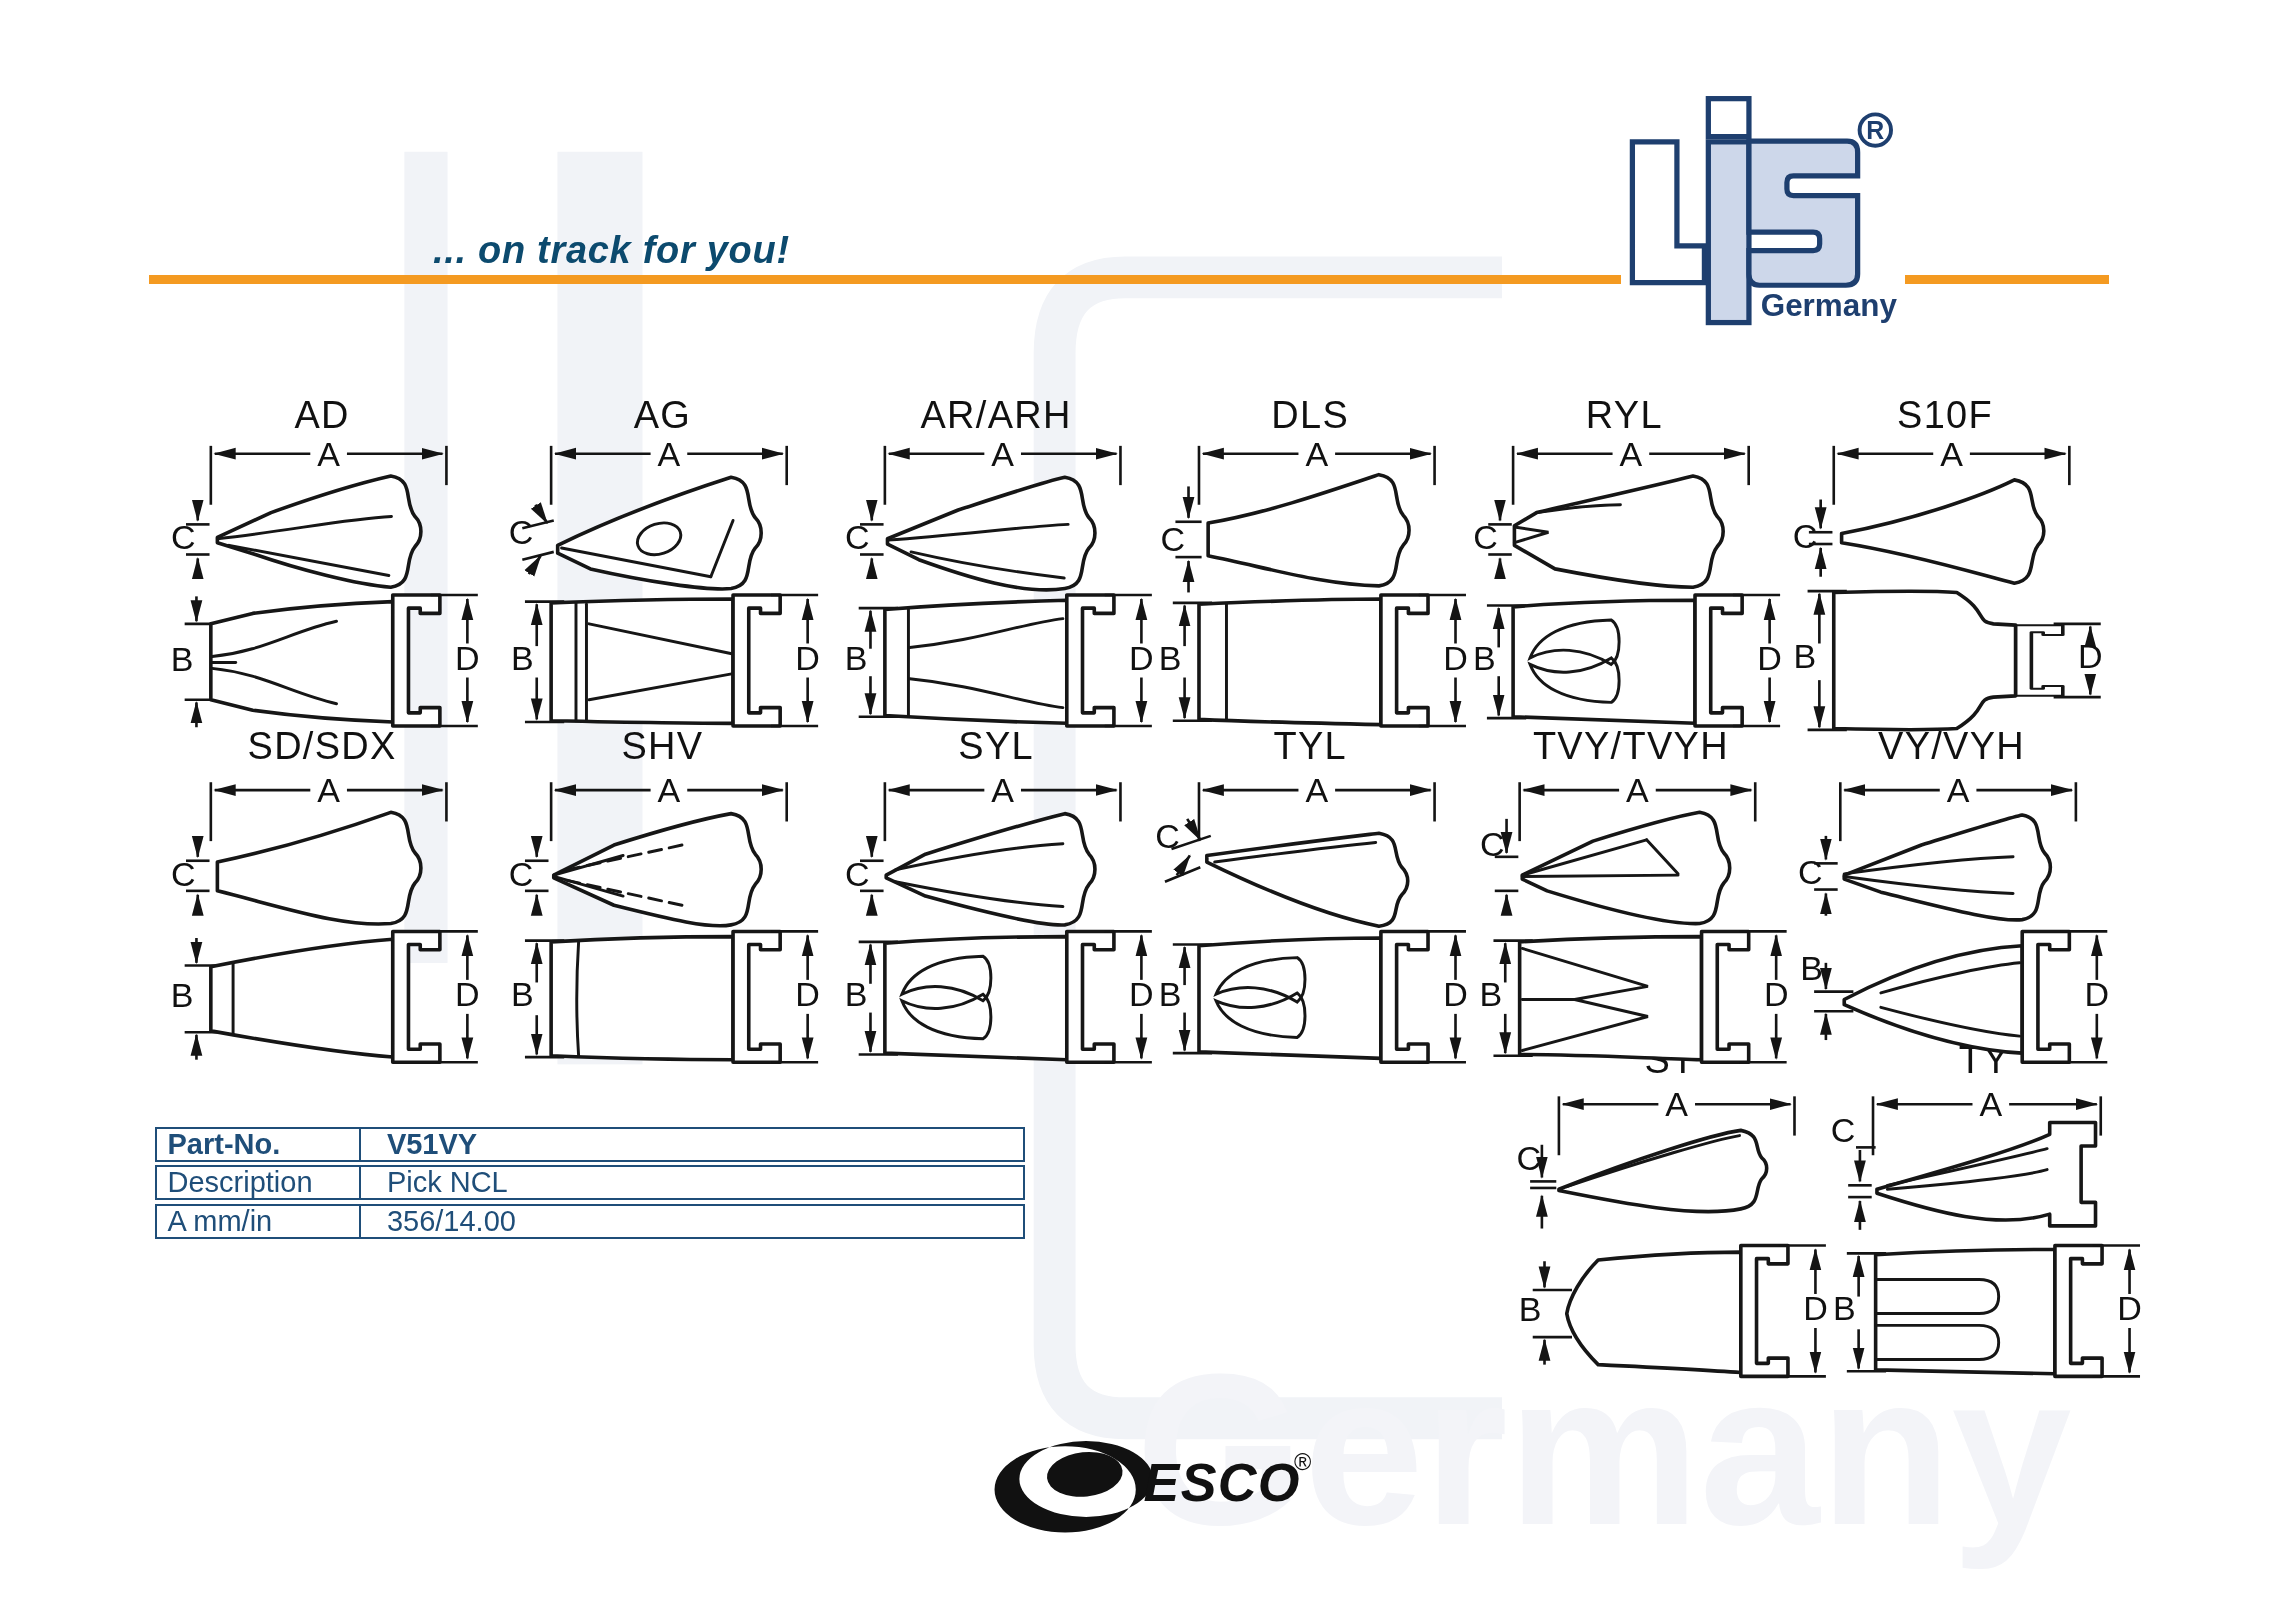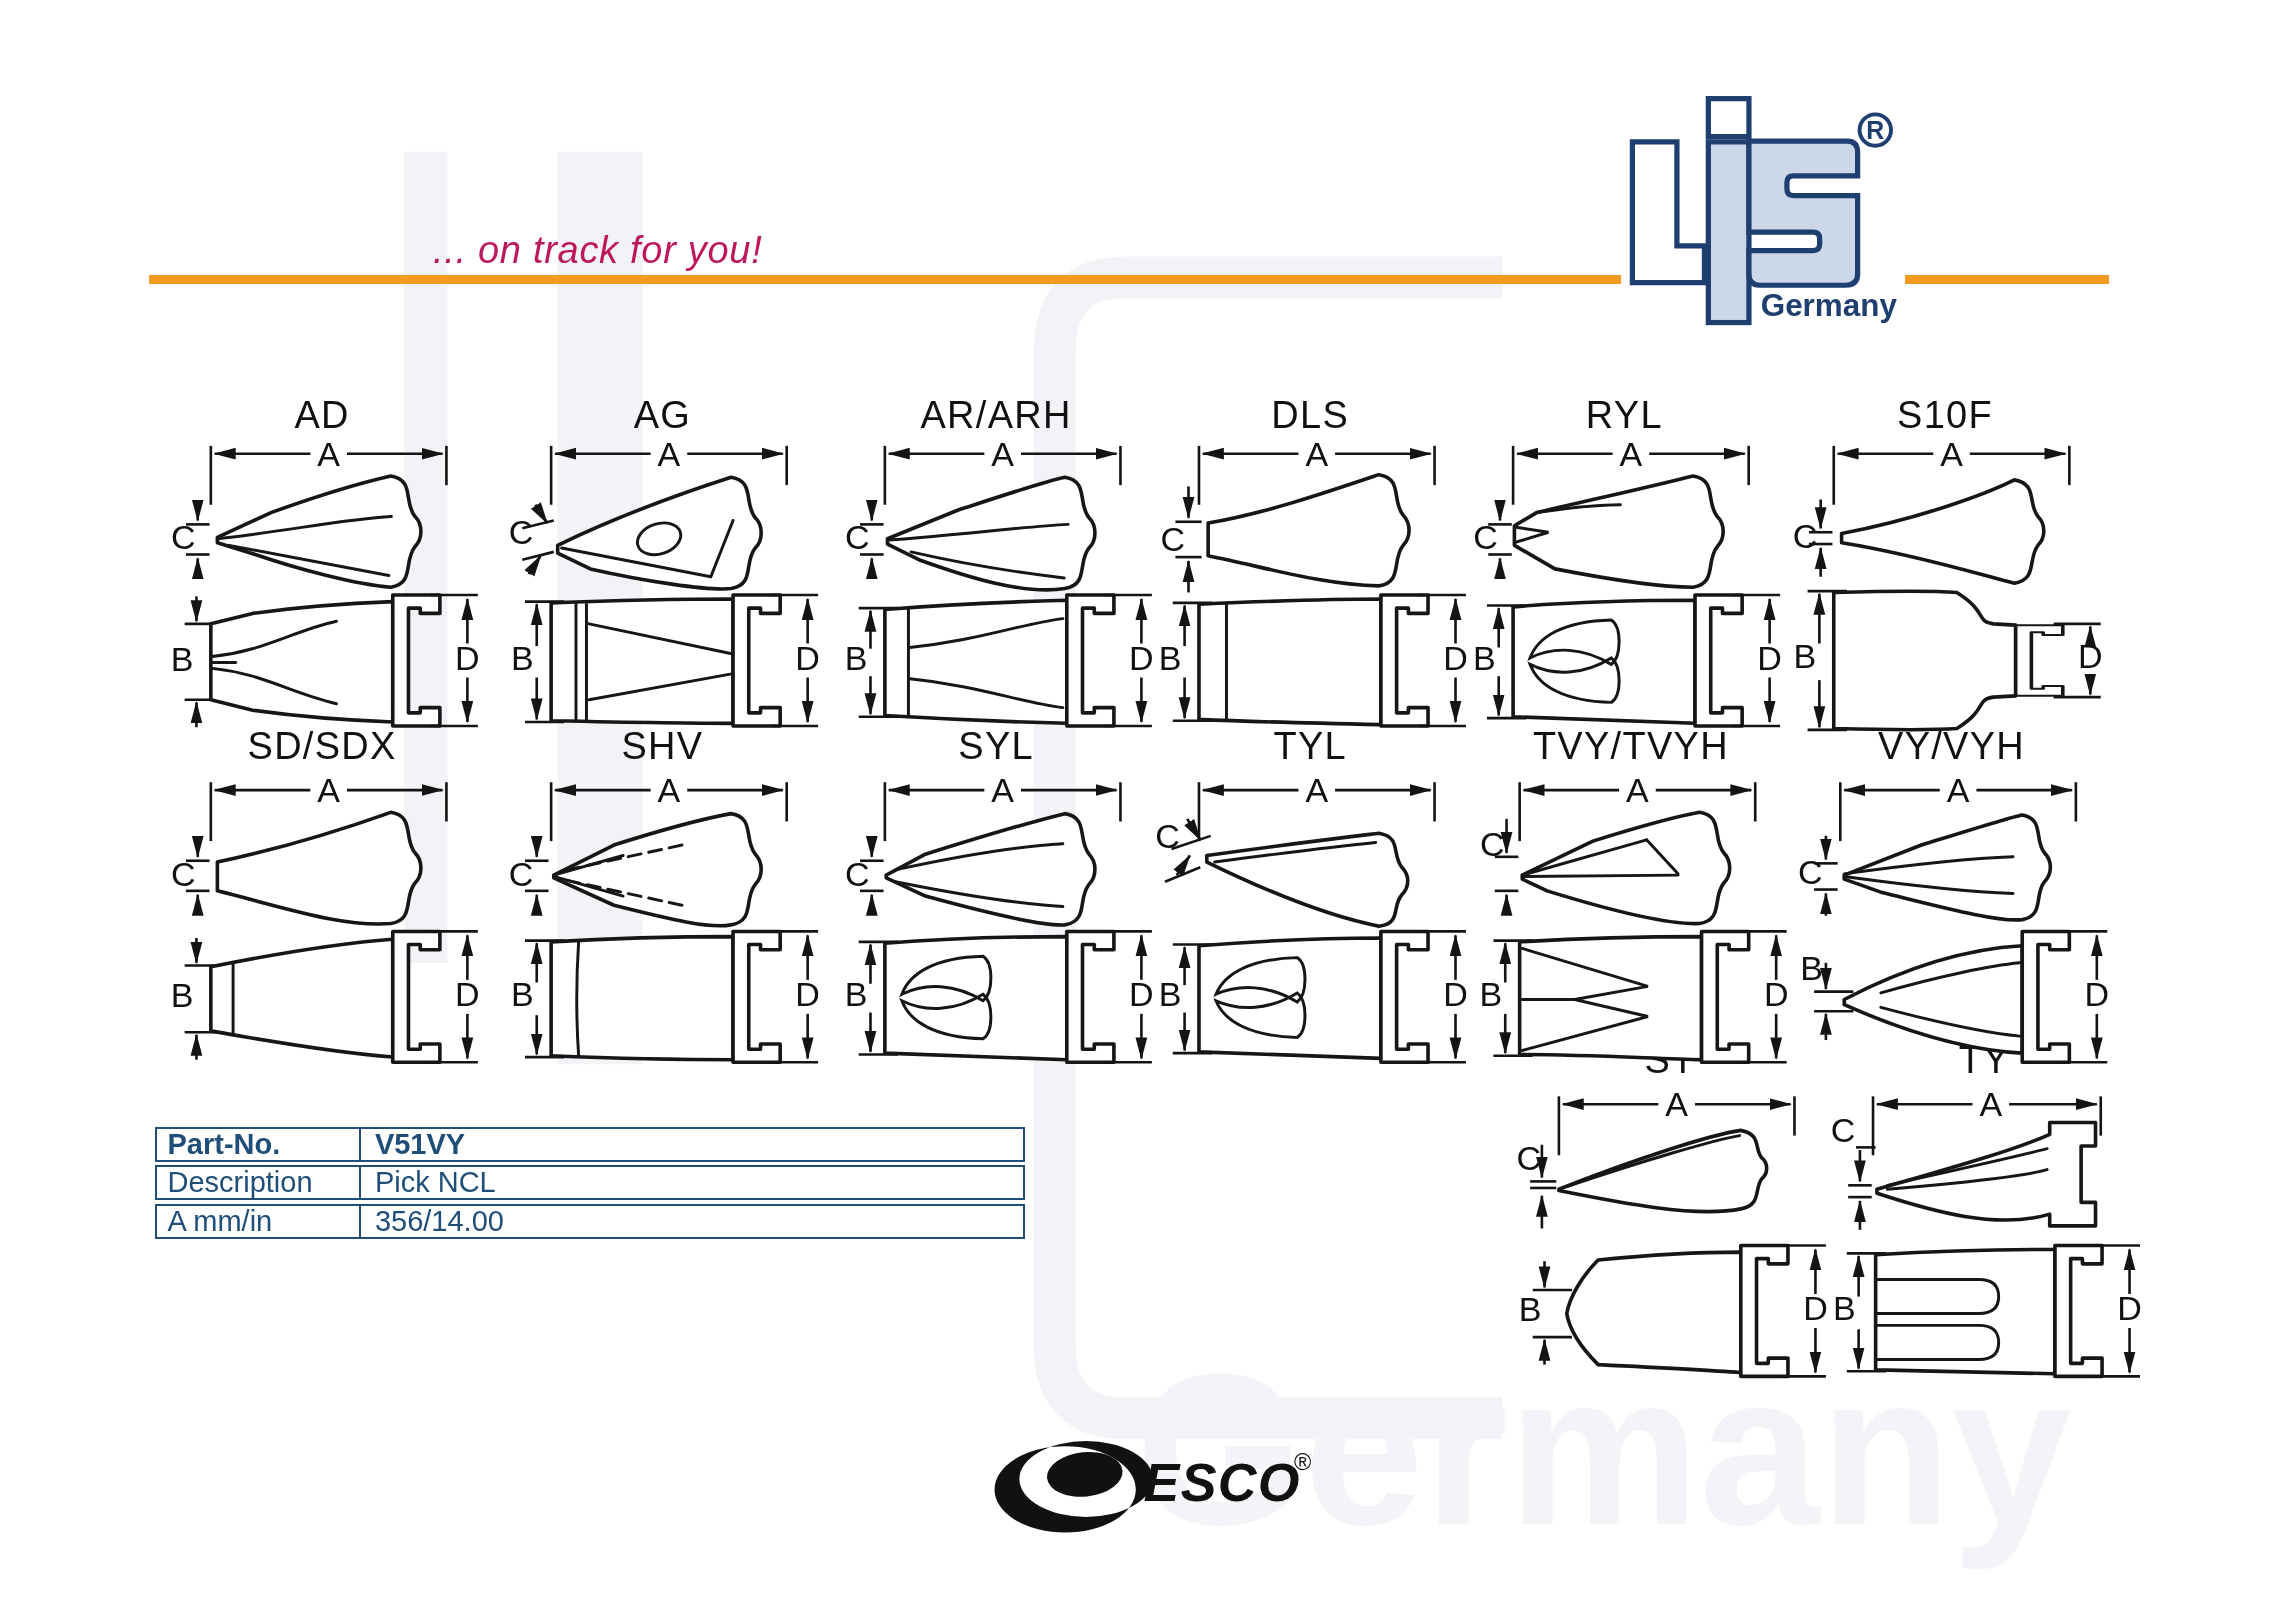--- a/index.html
+++ b/index.html
@@ -1,30 +1,30 @@
 <!DOCTYPE html>
 <html style="font-size:10.5px"><head>
 <meta charset="utf-8">
 <style>
   html,body{margin:0;padding:0;background:#ffffff;}
   body{width:2295px;height:1623px;position:relative;overflow:hidden;
        font-family:"Liberation Sans", sans-serif;}
   .abs{position:absolute;}
   
-  #tagline{left:433px;top:229px;font-size:38px;font-style:italic;font-weight:400;
-           color:#be185d;z-index:3;letter-spacing:0.7px;}
+  #tagline{left:433px;top:229px;font-size:38px;font-style:italic;font-weight:700;
+           color:#0c4a6e;z-index:3;letter-spacing:0.7px;}
   .rule{top:275px;height:8.5px;background:#F49A21;z-index:2;}
   #rule-left{left:149px;width:1472px;}
   #rule-right{left:1905px;width:204px;}
   
   #spec-table{left:155px;top:1127px;width:870px;z-index:3;}
   .trow{display:flex;height:31px;border:2px solid #1F4E79;margin-bottom:3.3px;background:transparent;}
   .tc1{width:191px;border-right:2px solid #1F4E79;display:flex;align-items:center;
        padding-left:10.5px;font-size:29px;color:#1F4E79;}
-  .tc2{flex:1;display:flex;align-items:center;padding-left:14.4px;font-size:29px;color:#1F4E79;}
+  .tc2{flex:1;display:flex;align-items:center;padding-left:14.4px;font-size:29px;color:#1F4E79;margin-left:12px;}
   .trow.hd .tc1,.trow.hd .tc2{font-weight:bold;}
   
   svg text{font-family:"Liberation Sans", sans-serif;}
   .s{fill:#ffffff;stroke:#161616;stroke-width:5.5;stroke-linejoin:round;}
   .i{fill:none;stroke:#161616;stroke-width:4.5;stroke-linecap:round;}
   .dash{stroke-dasharray:20 12;}
   .d{fill:none;stroke:#141414;stroke-width:4;}
   .lbl{font-size:52px;fill:#111;text-anchor:middle;}
   .ttl{font-size:58px;fill:#111;text-anchor:middle;letter-spacing:2px;}
   .wm{fill:#F1F3F7;}

